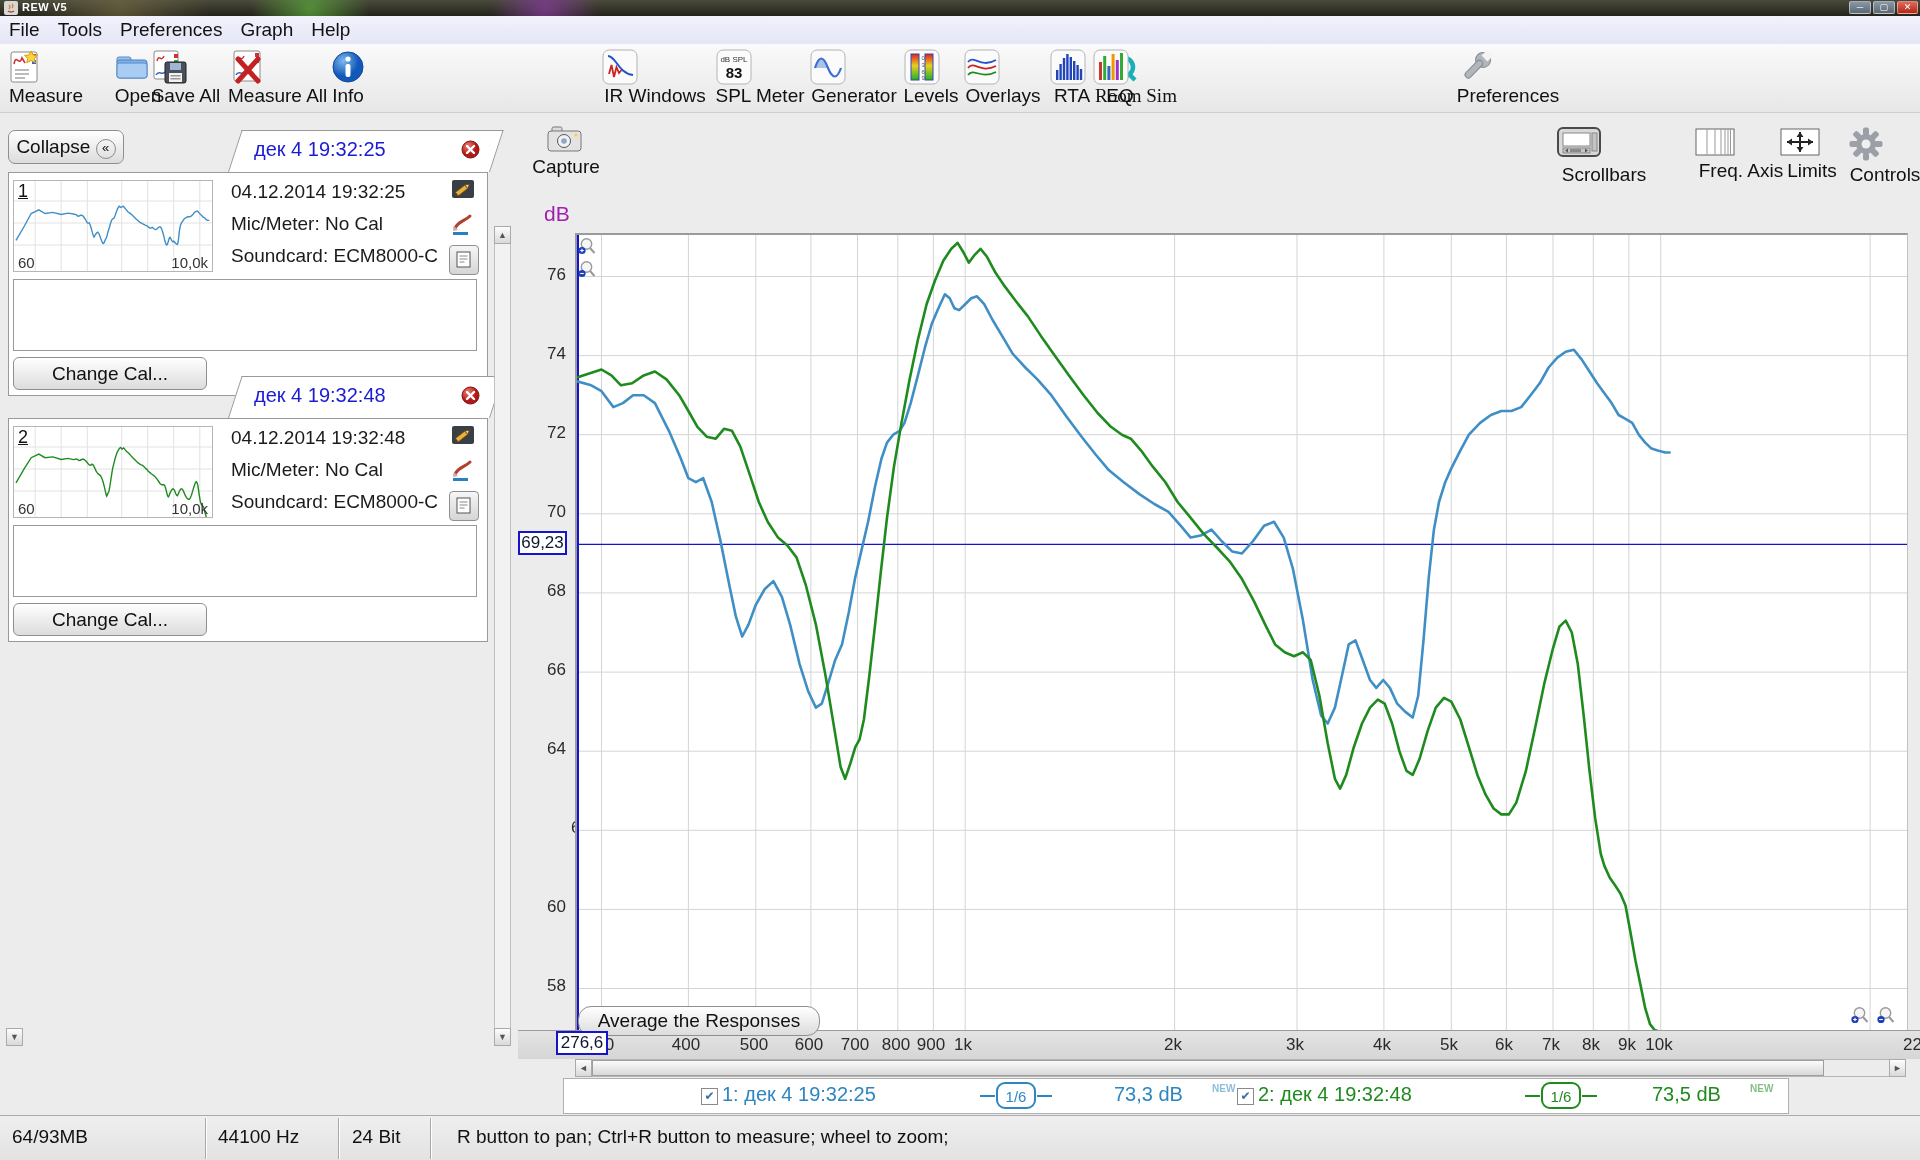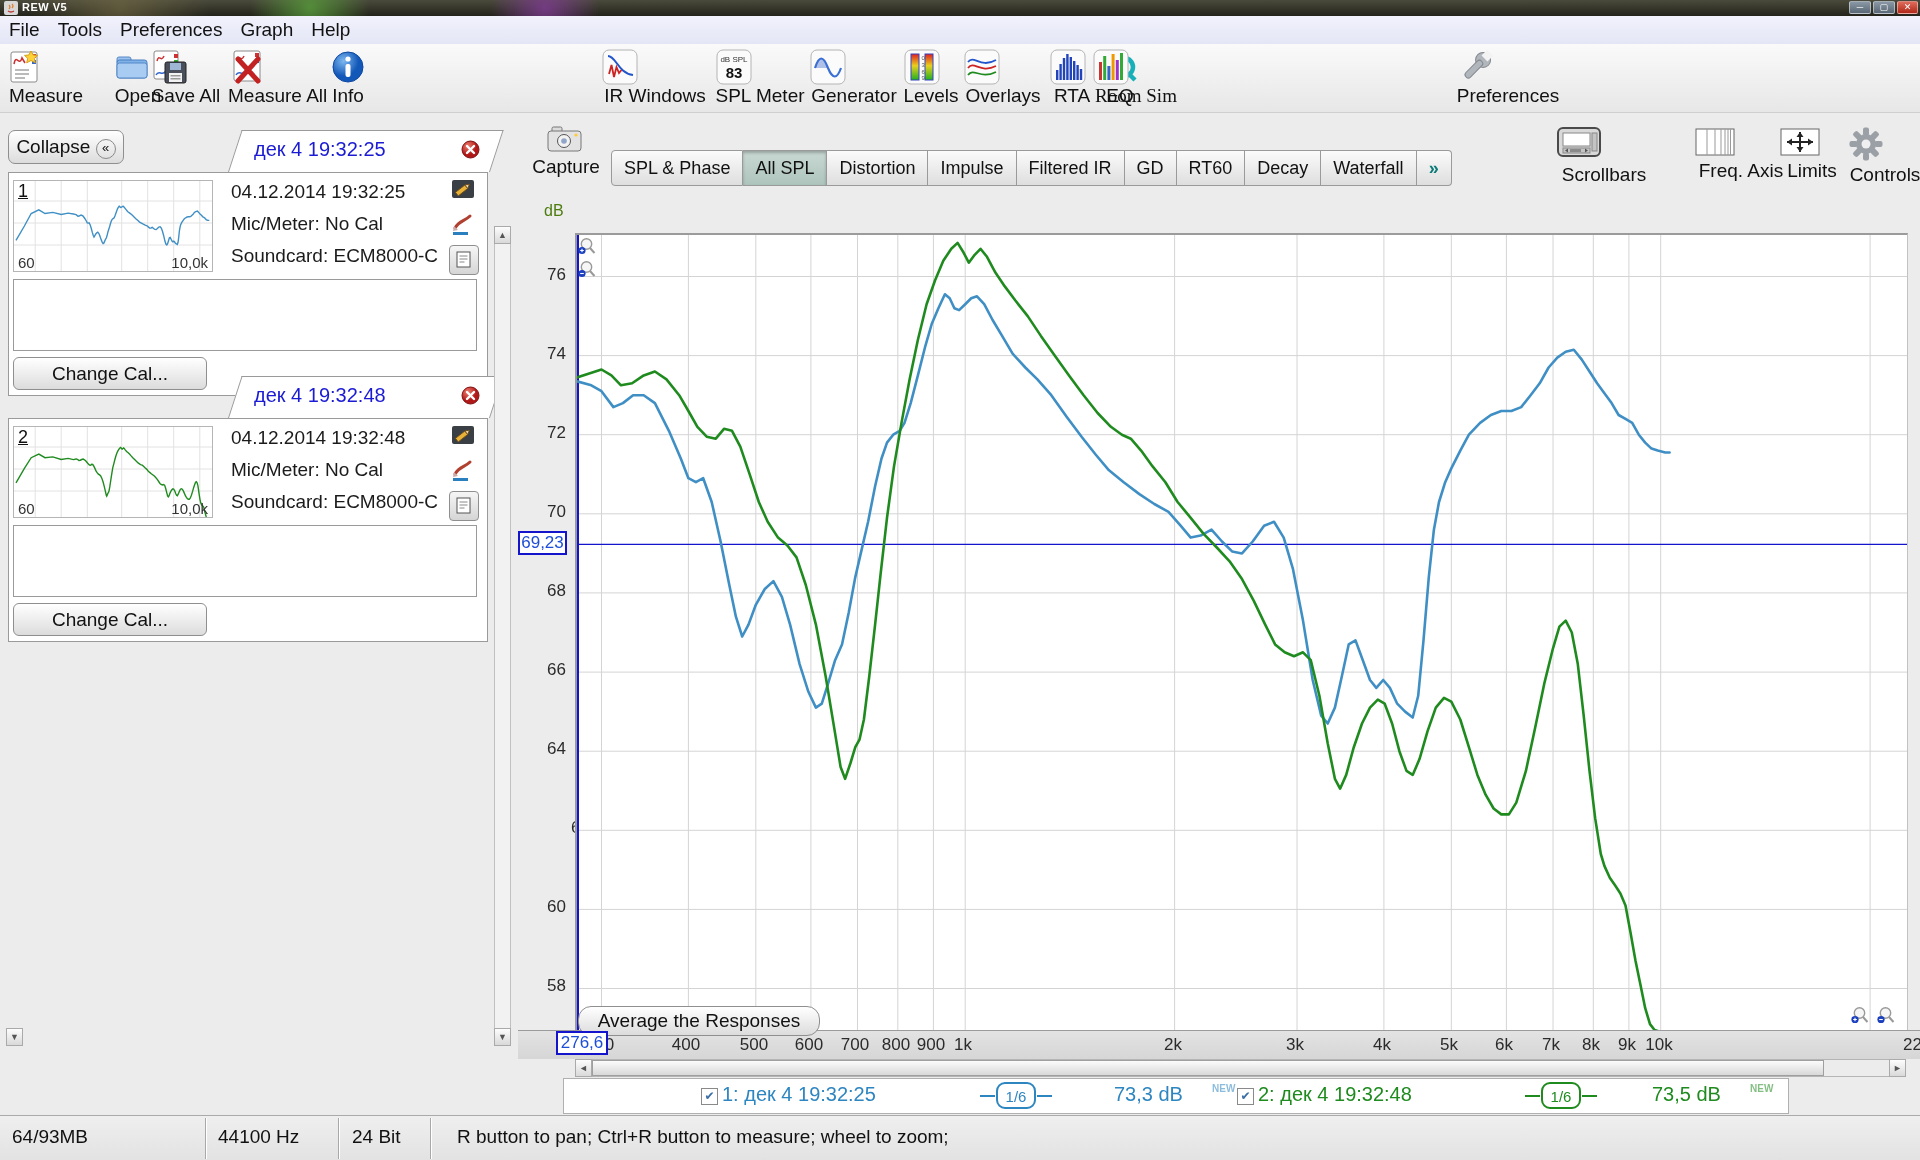--- a/index.html
+++ b/index.html
@@ -55,21 +55,21 @@
   .rightbtn{position:absolute;text-align:center;cursor:default;}
   .rightbtn .rlabel{display:block;font-size:19px;color:#111;margin-top:2px;white-space:nowrap;}
   
   #plot{left:575px;top:233px;width:1330px;height:795px;background:#fff;
     border-top:2px solid #9b9b9b;border-left:2px solid #9b9b9b;border-right:1px solid #c2c2c2;border-bottom:1px solid #c2c2c2;
     box-sizing:content-box;}
   .ytick{position:absolute;width:44px;text-align:right;font-size:17px;color:#2b2b2b;}
   #xaxis{left:518px;top:1030px;width:1402px;height:28px;background:linear-gradient(#e3e3e3,#d6d6d6);
     border-top:1px solid #9b9b9b;}
   .xtick{position:absolute;top:4px;font-size:17px;color:#2b2b2b;transform:translateX(-50%);white-space:nowrap;}
-  .cursorbox{position:absolute;background:#fff;border:2px solid #1414cc;color:#1d4ed8;font-size:17px;
+  .cursorbox{position:absolute;background:#fff;border:2px solid #1414cc;color:#0f172a;font-size:17px;
     text-align:center;box-sizing:border-box;z-index:5;}
   #avgbtn{left:578px;top:1006px;width:242px;height:30px;border-radius:13px;font-size:19px;line-height:27px;z-index:4;}
   .magicon{width:19px;height:19px;z-index:4;}
   
   #hscroll{left:575px;top:1059px;width:1331px;height:18px;background:#ececec;border:1px solid #b5b5b5;box-sizing:border-box;}
   #hthumb{position:absolute;left:16px;top:0;width:1232px;height:16px;background:linear-gradient(#fbfbfb,#d8d8d8);
     border:1px solid #9f9f9f;box-sizing:border-box;}
   
   #legend{left:563px;top:1078px;width:1226px;height:36px;background:#fff;border:1px solid #b0b0b0;box-sizing:border-box;}
   .lg-cb{position:absolute;top:9px;width:15px;height:15px;background:#fff;border:1px solid #8a8a8a;
@@ -442,32 +442,20 @@
         <rect x="6" y="3" width="10" height="5" rx="1.5" fill="#dcdcdc" stroke="#777"></rect>
         <rect x="2" y="7" width="33" height="20" rx="3" fill="#e3e3e3" stroke="#777"></rect>
         <circle cx="18" cy="17" r="6.5" fill="#f2f2f2" stroke="#555"></circle>
         <circle cx="18" cy="17" r="2.8" fill="#8fa6c8"></circle>
         <circle cx="30" cy="11" r="1.6" fill="#fc3"></circle>
       </svg>
   </div>
   <div class="abs" style="left:518px;top:156px;width:96px;text-align:center;font-size:19px;color:#111;">
     <span>Capture</span>
   </div>
-  <div class="abs" id="tabstrip" style="left:611px;top:150px;display:flex;">
-      <div class="gtab">SPL &amp; Phase</div>
-      <div class="gtab active">All SPL</div>
-      <div class="gtab">Distortion</div>
-      <div class="gtab">Impulse</div>
-      <div class="gtab">Filtered IR</div>
-      <div class="gtab">GD</div>
-      <div class="gtab">RT60</div>
-      <div class="gtab">Decay</div>
-      <div class="gtab">Waterfall</div>
-      <div class="gtab more">»</div>
-    </div>
   <div id="rightbtns">
       <div class="rightbtn" style="left: 1556px; top: 126px; width: 96px;"><span><svg width="48" height="36" viewBox="0 0 48 36">
             <rect x="2" y="2" width="42" height="28" rx="5" fill="#d9d9d9" stroke="#4a4a4a" stroke-width="2"></rect>
             <rect x="7" y="7" width="27" height="13" fill="#fff" stroke="#888"></rect>
             <rect x="36" y="7" width="5" height="18" fill="#c4c4c4" stroke="#888"></rect>
             <rect x="7" y="22" width="27" height="5" fill="#c4c4c4" stroke="#888"></rect>
             <rect x="14" y="23" width="11" height="3" fill="#8a8a8a"></rect>
             <path d="M9 24.5 l3-2 v4 z M32 24.5 l-3-2 v4 z" fill="#555"></path>
           </svg></span><span class="rlabel">Scrollbars</span></div>
       <div class="rightbtn" style="left: 1656px; top: 126px; width: 96px; margin-left: 37px;"><span><svg width="44" height="32" viewBox="0 0 44 32">
@@ -487,21 +475,21 @@
             <rect x="15" y="1.5" width="6" height="8" rx="2" fill="#9aa0a6" transform="rotate(135 18 18)"></rect>
             <rect x="15" y="1.5" width="6" height="8" rx="2" fill="#9aa0a6" transform="rotate(180 18 18)"></rect>
             <rect x="15" y="1.5" width="6" height="8" rx="2" fill="#9aa0a6" transform="rotate(225 18 18)"></rect>
             <rect x="15" y="1.5" width="6" height="8" rx="2" fill="#9aa0a6" transform="rotate(270 18 18)"></rect>
             <rect x="15" y="1.5" width="6" height="8" rx="2" fill="#9aa0a6" transform="rotate(315 18 18)"></rect>
             <circle cx="18" cy="18" r="10" fill="#9aa0a6"></circle>
             <circle cx="18" cy="18" r="4.5" fill="#f0f0f0"></circle>
           </svg></span><span class="rlabel">Controls</span></div>
     </div>
 
-  <span class="abs" style="left:544px;top:202px;font-size:16px;color:#4d7c0f;">dB</span>
+  <span class="abs" style="left:544px;top:202px;font-size:21px;color:#a21caf;">dB</span>
   <div id="yticks">
       <span class="ytick" style="left: 522px; top: 265px;">76</span>
       <span class="ytick" style="left: 522px; top: 344px;">74</span>
       <span class="ytick" style="left: 522px; top: 423px;">72</span>
       <span class="ytick" style="left: 522px; top: 502px;">70</span>
       <span class="ytick" style="left: 522px; top: 581px;">68</span>
       <span class="ytick" style="left: 522px; top: 660px;">66</span>
       <span class="ytick" style="left: 522px; top: 739px;">64</span>
       <span class="ytick" style="left: 546px; top: 818px;">62</span>
       <span class="ytick" style="left: 522px; top: 897px;">60</span>

